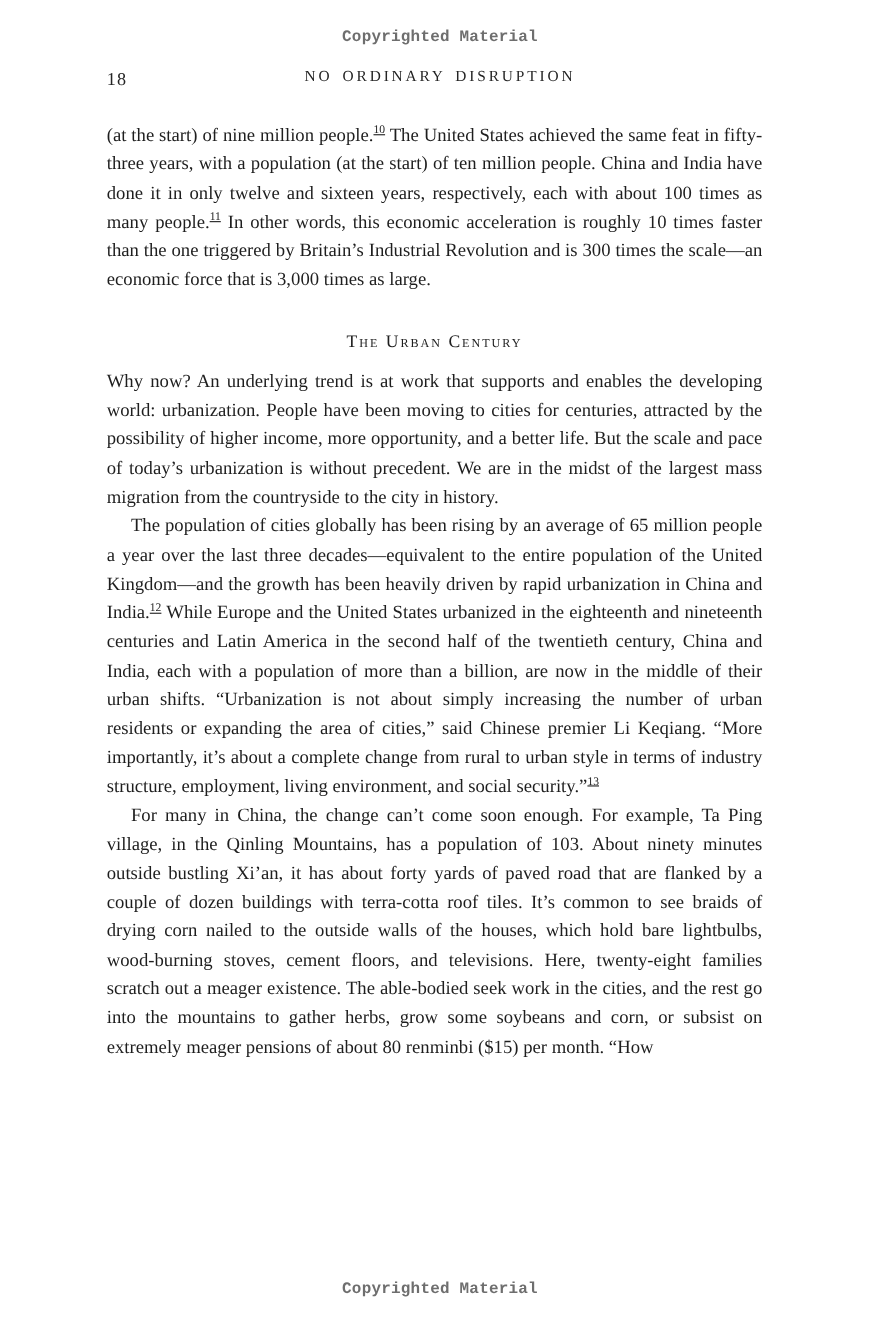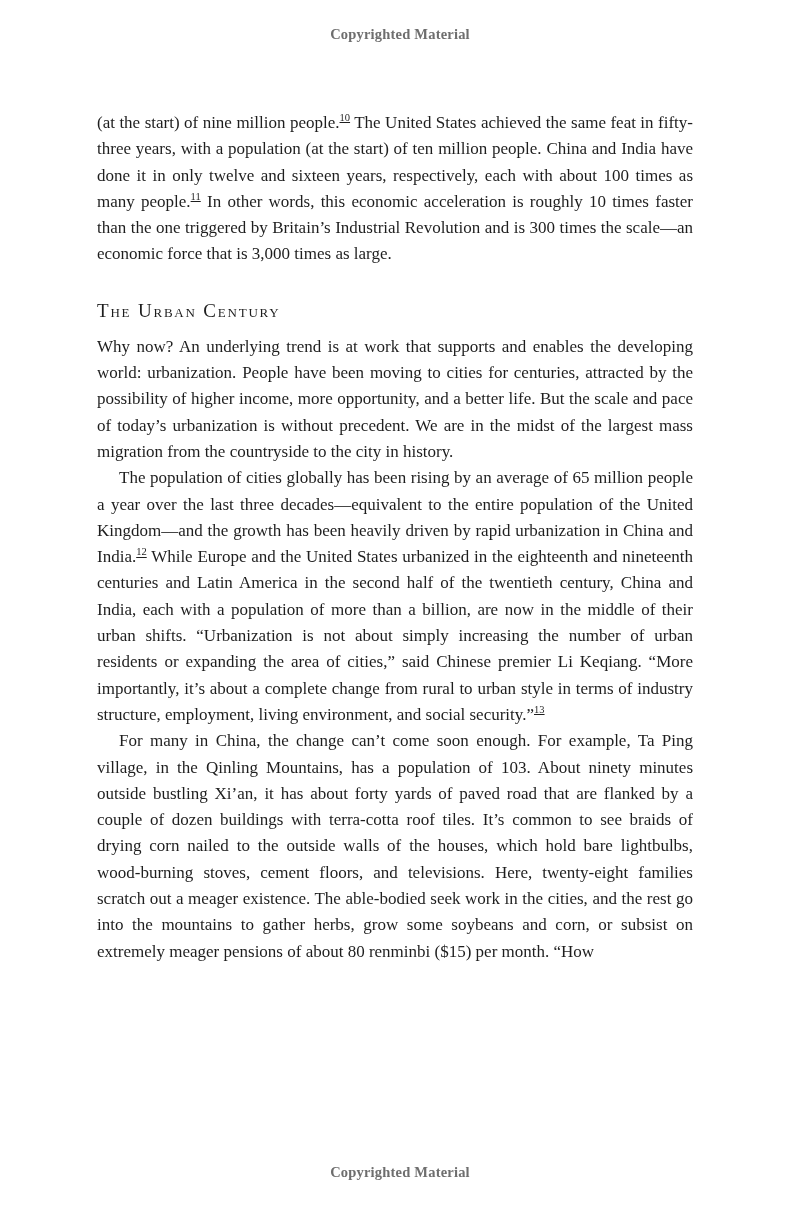--- a/index.html
+++ b/index.html
@@ -14,21 +14,21 @@
     background: #ffffff;
     overflow: hidden;
     font-family: "Liberation Serif", "DejaVu Serif", serif;
     color: #1e1e1e;
   }
   .copyright {
     position: absolute;
     left: 0;
     width: 100%;
     text-align: center;
-    font-family: Liberation Serif, serif;
+    font-family: Liberation Mono, monospace;
     font-weight: bold;
     font-size: 14.5px;
     color: #6e6e6e;
     letter-spacing: 0.2px;
   }
   .copyright.top { top: 26px; }
   .copyright.bottom { top: 1164px; }
   .header {
     position: absolute;
     top: 61px;
@@ -57,41 +57,46 @@
     width: 596px;
     font-size: 17px;
     line-height: 26.3px;
     text-align: justify;
   }
   .para { margin: 0; }
   .para.indent { text-indent: 22px; }
   .heading {
     margin: 28px 0 8px 0;
     font-weight: normal;
-    font-size: 19px;
+    font-size: 16px;
     line-height: 30px;
+    text-align: center;
     font-variant: small-caps;
     letter-spacing: 1.8px;
     color: #1e1e1e;
   }
   sup {
     font-size: 62%;
     line-height: 0;
     vertical-align: super;
     letter-spacing: 0;
     text-decoration: underline;
   }
 </style>
 </head>
 <body>
 
 <div class="page">
 
   <div class="copyright top">Copyrighted Material</div>
 
+  <div class="header">
+    <span class="pagenum">18</span>
+    <span class="runhead">NO ORDINARY DISRUPTION</span>
+  </div>
 
   <div class="bodytext">
     <p class="para"><span>(at the start) of nine million people.</span><sup>10</sup><span> The United States achieved the same feat in fifty-three years, with a population (at the start) of ten million people. China and India have done it in only twelve and sixteen years, respectively, each with about 100 times as many people.</span><sup>11</sup><span> In other words, this economic acceleration is roughly 10 times faster than the one triggered by Britain’s Industrial Revolution and is 300 times the scale—an economic force that is 3,000 times as large.</span></p>
     <h2 class="heading">The Urban Century</h2>
     <p class="para"><span>Why now? An underlying trend is at work that supports and enables the developing world: urbanization. People have been moving to cities for centuries, attracted by the possibility of higher income, more opportunity, and a better life. But the scale and pace of today’s urbanization is without precedent. We are in the midst of the largest mass migration from the countryside to the city in history.</span></p>
     <p class="para indent"><span>The population of cities globally has been rising by an average of 65 million people a year over the last three decades—equivalent to the entire population of the United Kingdom—and the growth has been heavily driven by rapid urbanization in China and India.</span><sup>12</sup><span> While Europe and the United States urbanized in the eighteenth and nineteenth centuries and Latin America in the second half of the twentieth century, China and India, each with a population of more than a billion, are now in the middle of their urban shifts. “Urbanization is not about simply increasing the number of urban residents or expanding the area of cities,” said Chinese premier Li Keqiang. “More importantly, it’s about a complete change from rural to urban style in terms of industry structure, employment, living environment, and social security.”</span><sup>13</sup></p>
     <p class="para indent"><span>For many in China, the change can’t come soon enough. For example, Ta Ping village, in the Qinling Mountains, has a population of 103. About ninety minutes outside bustling Xi’an, it has about forty yards of paved road that are flanked by a couple of dozen buildings with terra-cotta roof tiles. It’s common to see braids of drying corn nailed to the outside walls of the houses, which hold bare lightbulbs, wood-burning stoves, cement floors, and televisions. Here, twenty-eight families scratch out a meager existence. The able-bodied seek work in the cities, and the rest go into the mountains to gather herbs, grow some soybeans and corn, or subsist on extremely meager pensions of about 80 renminbi ($15) per month. “How</span></p>
   </div>
 
   <div class="copyright bottom">Copyrighted Material</div>

